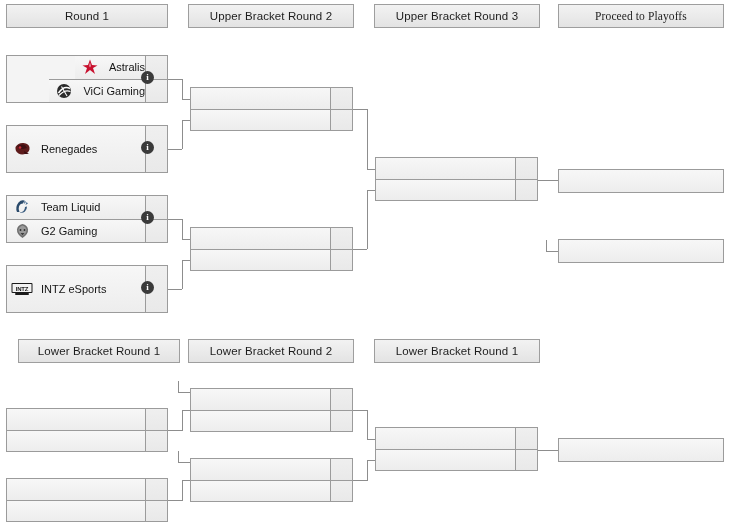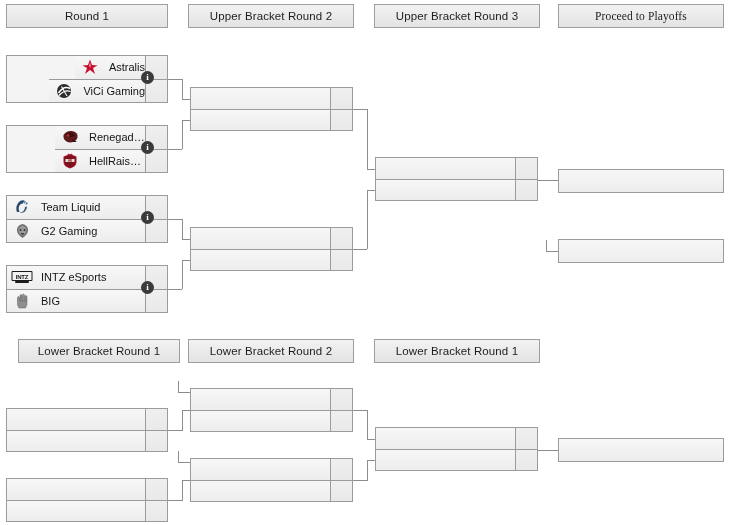--- a/index.html
+++ b/index.html
@@ -181,44 +181,31 @@
               <path d="M5 20 Q16 4 28 11" stroke="#ffffff" stroke-width="3" fill="none"></path>
               <path d="M6 25 Q18 12 29 17" stroke="#ffffff" stroke-width="2.4" fill="none"></path>
               <path d="M11 7 L22 26" stroke="#ffffff" stroke-width="2.2" fill="none"></path>
             </svg>
           </div>
           <div class="team-name">ViCi Gaming</div>
           <div class="team-score"></div>
         </div>
       </div>
       <div class="info-badge" style="left: 141px; top: 71px;">i</div>
-      <div class="match" style="left: 6px; top: 125px; width: 162px; height: 48px; padding-left: 48px;">
+      <div class="match" style="left: 6px; top: 125px; width: 162px; height: 48px;">
         <div class="team-row" style="height: 24px;">
           <div class="team-logo">
             <svg width="17" height="16" viewBox="0 0 34 32">
               <path d="M3 12 Q9 3 19 4 Q30 5 31 13 Q32 21 24 25 Q16 29 9 25 Q2 21 3 12 Z" fill="#5d1b1b"></path>
               <path d="M7 10 Q14 5 22 8 L26 14 L18 16 L10 15 Z" fill="#3d0f12"></path>
               <circle cx="12" cy="13" r="2.6" fill="#c92b39"></circle>
               <path d="M20 20 L30 26 L21 26 Z" fill="#3d0f12"></path>
             </svg>
           </div>
           <div class="team-name">Renegades</div>
-          <div class="team-score"></div>
-        </div>
-        <div class="team-row" style="height: 24px;">
-          <div class="team-logo">
-            <svg width="16" height="16" viewBox="0 0 32 32">
-              <path d="M16 2 L29 7 L29 18 Q29 27 16 31 Q3 27 3 18 L3 7 Z" fill="#a8172a"></path>
-              <path d="M16 4 L27 8.3 L27 18 Q27 25.5 16 29 Q5 25.5 5 18 L5 8.3 Z" fill="#7d0f1e"></path>
-              <rect x="7" y="12" width="18" height="6" fill="#e8e1d2"></rect>
-              <text x="16" y="17" font-size="5.5" text-anchor="middle" fill="#8d1020" font-family="sans-serif" font-weight="bold">HR</text>
-              <path d="M10 5 L13 1 L16 5 L19 1 L22 5 Z" fill="#a8172a"></path>
-            </svg>
-          </div>
-          <div class="team-name">HellRaisers</div>
           <div class="team-score"></div>
         </div>
       </div>
       <div class="info-badge" style="left: 141px; top: 141px;">i</div>
       <div class="match" style="left: 6px; top: 195px; width: 162px; height: 48px;">
         <div class="team-row" style="height: 24px;">
           <div class="team-logo">
             <svg width="16" height="16" viewBox="0 0 32 32">
               <path d="M6 26 Q2 16 9 7 Q14 1 21 3 L18 9 Q12 9 10 15 Q8 21 11 26 Z" fill="#2a4a6b"></path>
               <path d="M21 3 L24 6 L20 10 Z" fill="#4a6f93"></path>
@@ -250,30 +237,20 @@
             <svg width="22" height="14" viewBox="0 0 44 28">
               <rect x="1" y="2" width="42" height="20" rx="2" fill="#1a1a1a"></rect>
               <rect x="3" y="4" width="38" height="16" rx="1" fill="#f2f2f2"></rect>
               <text x="22" y="17" font-size="12" text-anchor="middle" fill="#1a1a1a" font-family="sans-serif" font-weight="bold" letter-spacing="-0.5">INTZ</text>
               <rect x="8" y="22" width="28" height="4" rx="2" fill="#1a1a1a"></rect>
             </svg>
           </div>
           <div class="team-name">INTZ eSports</div>
           <div class="team-score"></div>
         </div>
-        <div class="team-row" style="height: 24px;">
-          <div class="team-logo">
-            <svg width="15" height="16" viewBox="0 0 30 32">
-              <path d="M8 30 Q4 25 5 17 L5 10 Q5 7 7 7 Q9 7 9 10 L9 15 L10 15 L10 6 Q10 3 12 3 Q14 3 14 6 L14 15 L15 15 L15 5 Q15 2 17 2 Q19 2 19 5 L19 15 L20 15 L20 8 Q20 5 22 5 Q24 5 24 8 L24 18 Q25 24 21 30 Z" fill="#8e8e8e" stroke="#5a5a5a" stroke-width="1"></path>
-              <path d="M9 16 L24 16" stroke="#5a5a5a" stroke-width="0.8"></path>
-            </svg>
-          </div>
-          <div class="team-name">BIG</div>
-          <div class="team-score"></div>
-        </div>
       </div>
       <div class="info-badge" style="left: 141px; top: 281px;">i</div>
       <div class="match empty" style="left: 190px; top: 87px; width: 163px; height: 44px;">
         <div class="team-row" style="height: 22px;">
           <div class="team-logo"></div>
           <div class="team-name"></div>
           <div class="team-score"></div>
         </div>
         <div class="team-row" style="height: 22px;">
           <div class="team-logo"></div>

